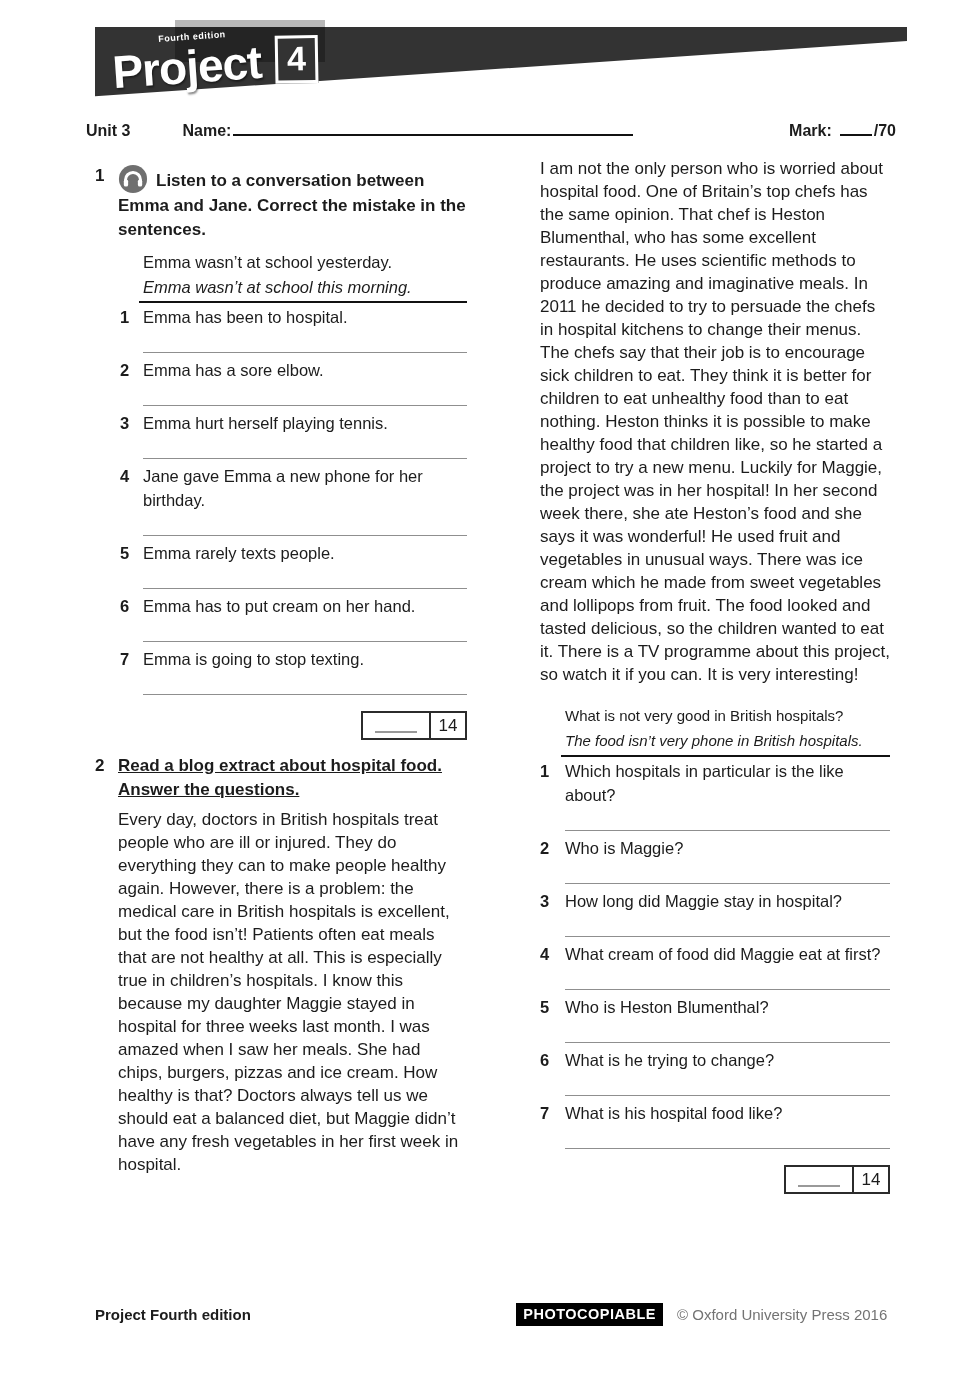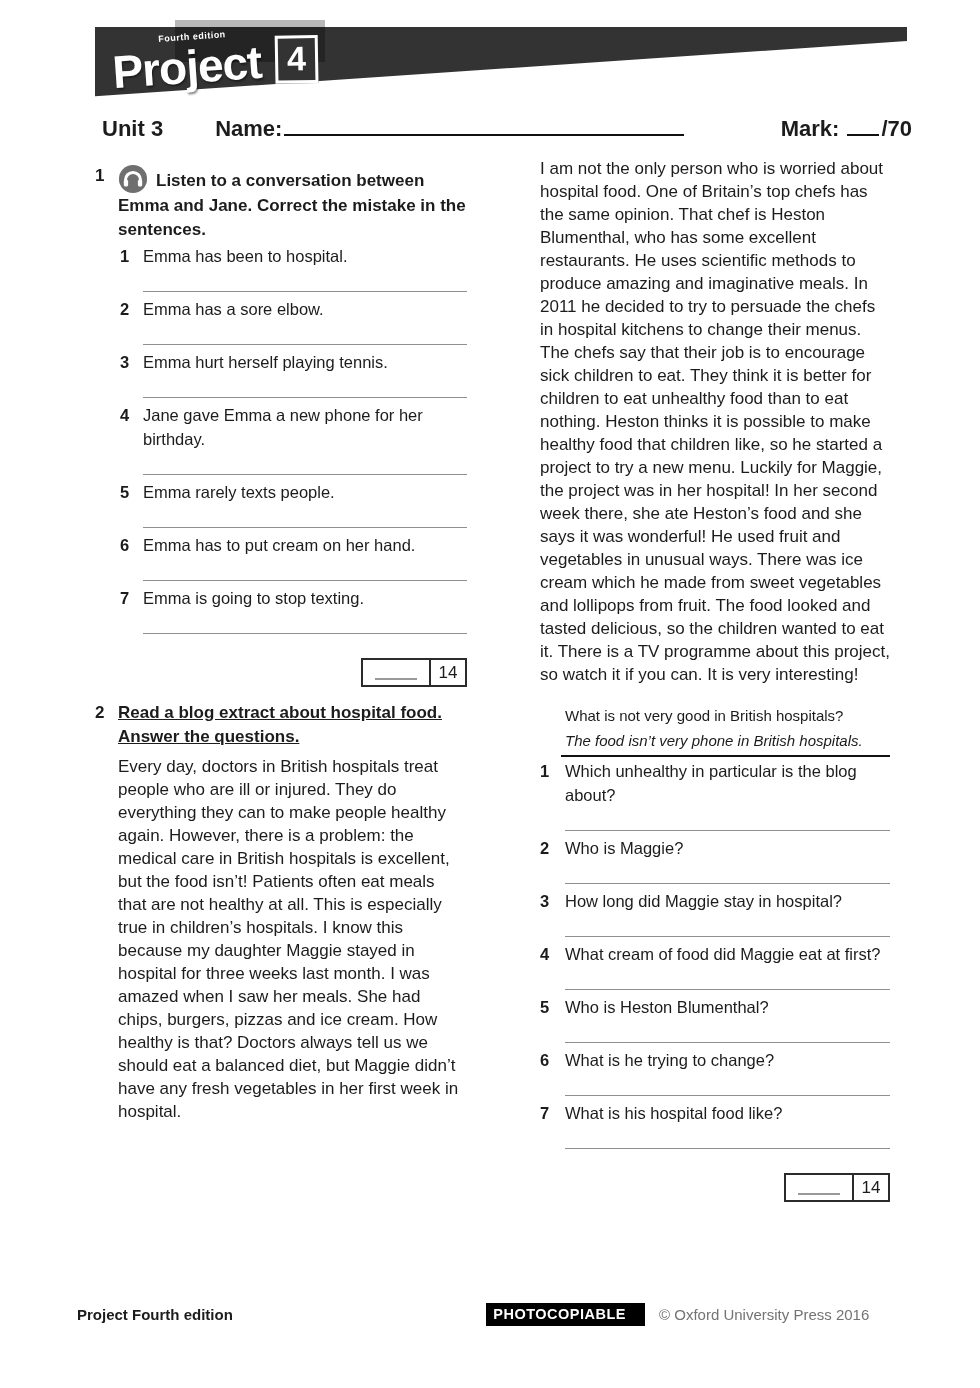--- a/index.html
+++ b/index.html
@@ -16,22 +16,22 @@
   .edition { display:block; color:#ffffff; font-size:9px; font-weight:bold; letter-spacing:0.5px;
              margin-left:48px; margin-bottom:-2px; }
   .brand-row { display:flex; align-items:center; }
   .brand { color:#ffffff; font-weight:bold; font-size:46px; letter-spacing:-1px;
            text-shadow:1px 2px 2px rgba(0,0,0,0.45); }
   .level-box { display:inline-block; margin-left:14px; border:3px solid #ffffff; color:#ffffff;
                font-weight:bold; font-size:34px; line-height:1; padding:3px 9px 5px 9px;
                transform:rotate(3deg); background:#333333; }
 
   
-  .unit-row { position:absolute; left:102px; top:110px; width:810px; display:flex;
-              align-items:baseline; font-size:22px; font-weight:bold; }
+  .unit-row { position:absolute; left:86px; top:110px; width:810px; display:flex;
+              align-items:baseline; font-size:16px; font-weight:bold; }
   .unit-label { margin-right:52px; }
   .name-label { margin-right:2px; }
   .name-line { flex:1; border-bottom:2px solid #111111; height:26px; margin-right:38px; max-width:400px; }
   .mark-wrap { margin-left:auto; display:flex; align-items:baseline; }
   .mark-blank { display:inline-block; width:32px; border-bottom:2px solid #111111; height:24px; margin:0 2px 0 8px; }
 
   
   .col-left  { position:absolute; left:95px;  top:164px; width:372px; }
   .col-right { position:absolute; left:540px; top:157px; width:350px; }
 
@@ -42,44 +42,44 @@
 
   .example { margin-left:48px; margin-top:8px; font-size:16.5px; line-height:24px; }
   .example-answer { font-style:italic; border-bottom:2.5px solid #111111; padding:0 2px 2px 4px;
                     margin-left:-4px; margin-top:1px; }
 
   .item { display:flex; margin-left:25px; margin-top:2px; font-size:16.5px; line-height:24px; }
   .item-num { width:23px; flex:0 0 23px; font-weight:bold; }
   .item-text { flex:1; }
   .blank-line { height:0; border-bottom:1.5px solid #8f8f8f; margin:23px 0 5px 48px; }
 
-  .score-box { display:flex; margin:24px 0 0 auto; width:106px; height:29px;
+  .score-box { display:flex; margin:16px 0 0 auto; width:106px; height:29px;
                border:2px solid #2b2b2b; }
   .score-blank-cell { flex:1; border-right:2px solid #2b2b2b; position:relative; }
   .score-blank-cell::after { content:""; position:absolute; left:12px; right:12px; bottom:5px;
                border-bottom:2px solid #999999; }
   .score-value { width:34px; flex:0 0 34px; display:flex; align-items:center; justify-content:center;
                font-size:17px; }
 
   .ex2-block { margin-top:14px; }
   .ex2-title { margin-left:0;text-decoration:underline; }
   .blog-text { margin-left:23px; margin-top:6px; font-size:17px; line-height:23px; }
 
   .q-example { margin-left:25px; margin-top:18px; font-size:15px; line-height:24px; }
   .q-item { display:flex; margin-top:2px; font-size:16.5px; line-height:24px; }
   .q-num { width:25px; flex:0 0 25px; font-weight:bold; }
   .q-text { flex:1; }
   .q-blank { height:0; border-bottom:1.5px solid #8f8f8f; margin:23px 0 5px 25px; }
 
   
-  .footer { position:absolute; left:77px; top:1303px; width:810px; display:flex; align-items:center;
+  .footer { position:absolute; left:95px; top:1303px; width:810px; display:flex; align-items:center;
             font-size:15px; }
   .footer-left { font-weight:bold; }
   .badge { margin-left:auto; background:#000000; color:#ffffff; font-weight:bold; letter-spacing:0.5px;
-           padding:3px 19px 4px 7px; font-size:14.5px; }
+           padding:3px 7px 4px 7px; font-size:14.5px; }
   .copyright { margin-left:14px; color:#737373; width:228px; }
 </style>
 </head>
 <body>
 
 <div class="page">
 
   <div class="banner"></div>
   <div class="edition-patch"></div>
   <div class="logo">
@@ -110,20 +110,24 @@
           <svg viewBox="0 0 32 32" width="30" height="30">
             <circle cx="16" cy="16" r="15" fill="#6f6f6f"></circle>
             <path d="M8 20 v-3 a8 8 0 0 1 16 0 v3" fill="none" stroke="#ffffff" stroke-width="3.2" stroke-linecap="round"></path>
             <rect x="6.2" y="16.5" width="4.6" height="7.5" rx="2" fill="#ffffff"></rect>
             <rect x="21.2" y="16.5" width="4.6" height="7.5" rx="2" fill="#ffffff"></rect>
           </svg>
         </span><span>Listen to a conversation between Emma and Jane. Correct the mistake in the sentences.</span>
       </span>
     </div>
 
+    <div class="example">
+      <div>Emma wasn’t at school yesterday.</div>
+      <div class="example-answer">Emma wasn’t at school this morning.</div>
+    </div>
 
     <div class="item">
       <span class="item-num">1</span>
       <span class="item-text">Emma has been to hospital.</span>
     </div>
     <div class="blank-line"></div>
 
     <div class="item">
       <span class="item-num">2</span>
       <span class="item-text">Emma has a sore elbow.</span>
@@ -178,21 +182,21 @@
 
     <div class="blog-text" style="margin-left:0; margin-top:0;">I am not the only person who is worried about hospital food. One of Britain’s top chefs has the same opinion. That chef is Heston Blumenthal, who has some excellent restaurants. He uses scientific methods to produce amazing and imaginative meals. In 2011 he decided to try to persuade the chefs in hospital kitchens to change their menus. The chefs say that their job is to encourage sick children to eat. They think it is better for children to eat unhealthy food than to eat nothing. Heston thinks it is possible to make healthy food that children like, so he started a project to try a new menu. Luckily for Maggie, the project was in her hospital! In her second week there, she ate Heston’s food and she says it was wonderful! He used fruit and vegetables in unusual ways. There was ice cream which he made from sweet vegetables and lollipops from fruit. The food looked and tasted delicious, so the children wanted to eat it. There is a TV programme about this project, so watch it if you can. It is very interesting!</div>
 
     <div class="q-example">
       <div>What is not very good in British hospitals?</div>
       <div class="example-answer">The food isn’t very phone in British hospitals.</div>
     </div>
 
     <div class="q-item">
       <span class="q-num">1</span>
-      <span class="q-text">Which unhealthy in particular is the blog about?</span>
+      <span class="q-text">Which hospitals in particular is the like about?</span>
     </div>
     <div class="q-blank"></div>
 
     <div class="q-item">
       <span class="q-num">2</span>
       <span class="q-text">Who is Maggie?</span>
     </div>
     <div class="q-blank"></div>
 
     <div class="q-item">

